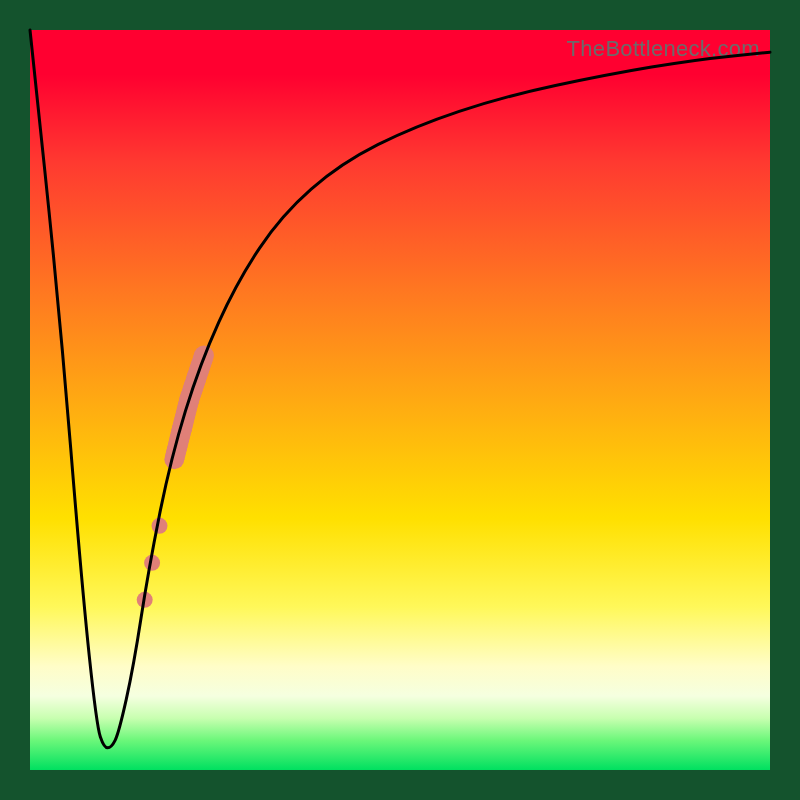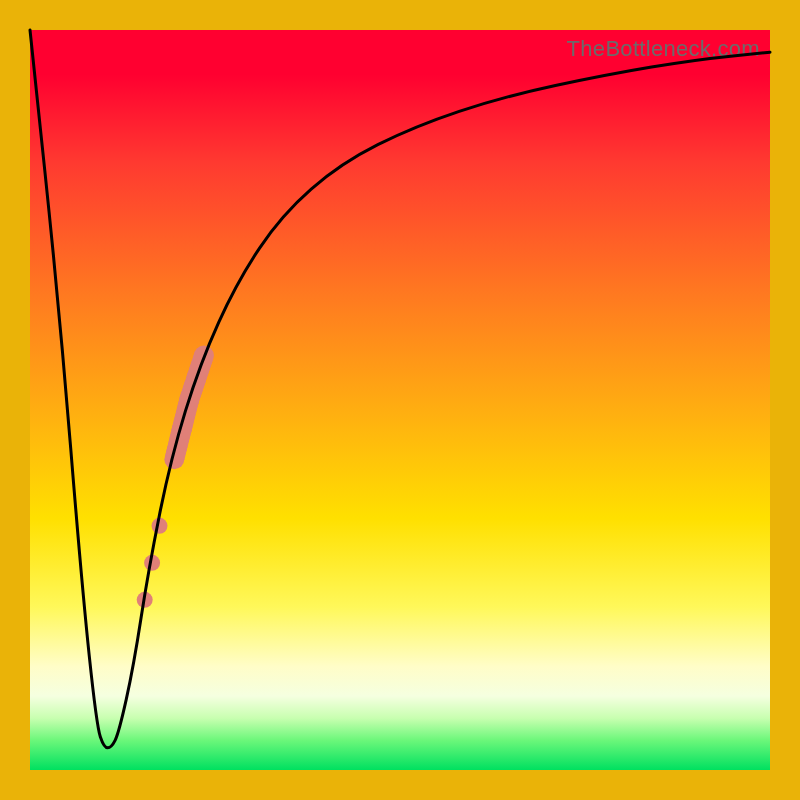--- a/index.html
+++ b/index.html
@@ -8,21 +8,21 @@
     width: 800px;
     height: 800px;
     overflow: hidden;
     background: #000;
     font-family: Arial, Helvetica, sans-serif;
   }
   .frame {
     position: relative;
     width: 800px;
     height: 800px;
-    background: #eab308;
+    background: #14532d;
   }
   .plot {
     position: absolute;
     left: 30px;
     top: 30px;
     width: 740px;
     height: 740px;
     background: linear-gradient(to bottom,
       #ff0030 0%,
       #ff0030 6%,

